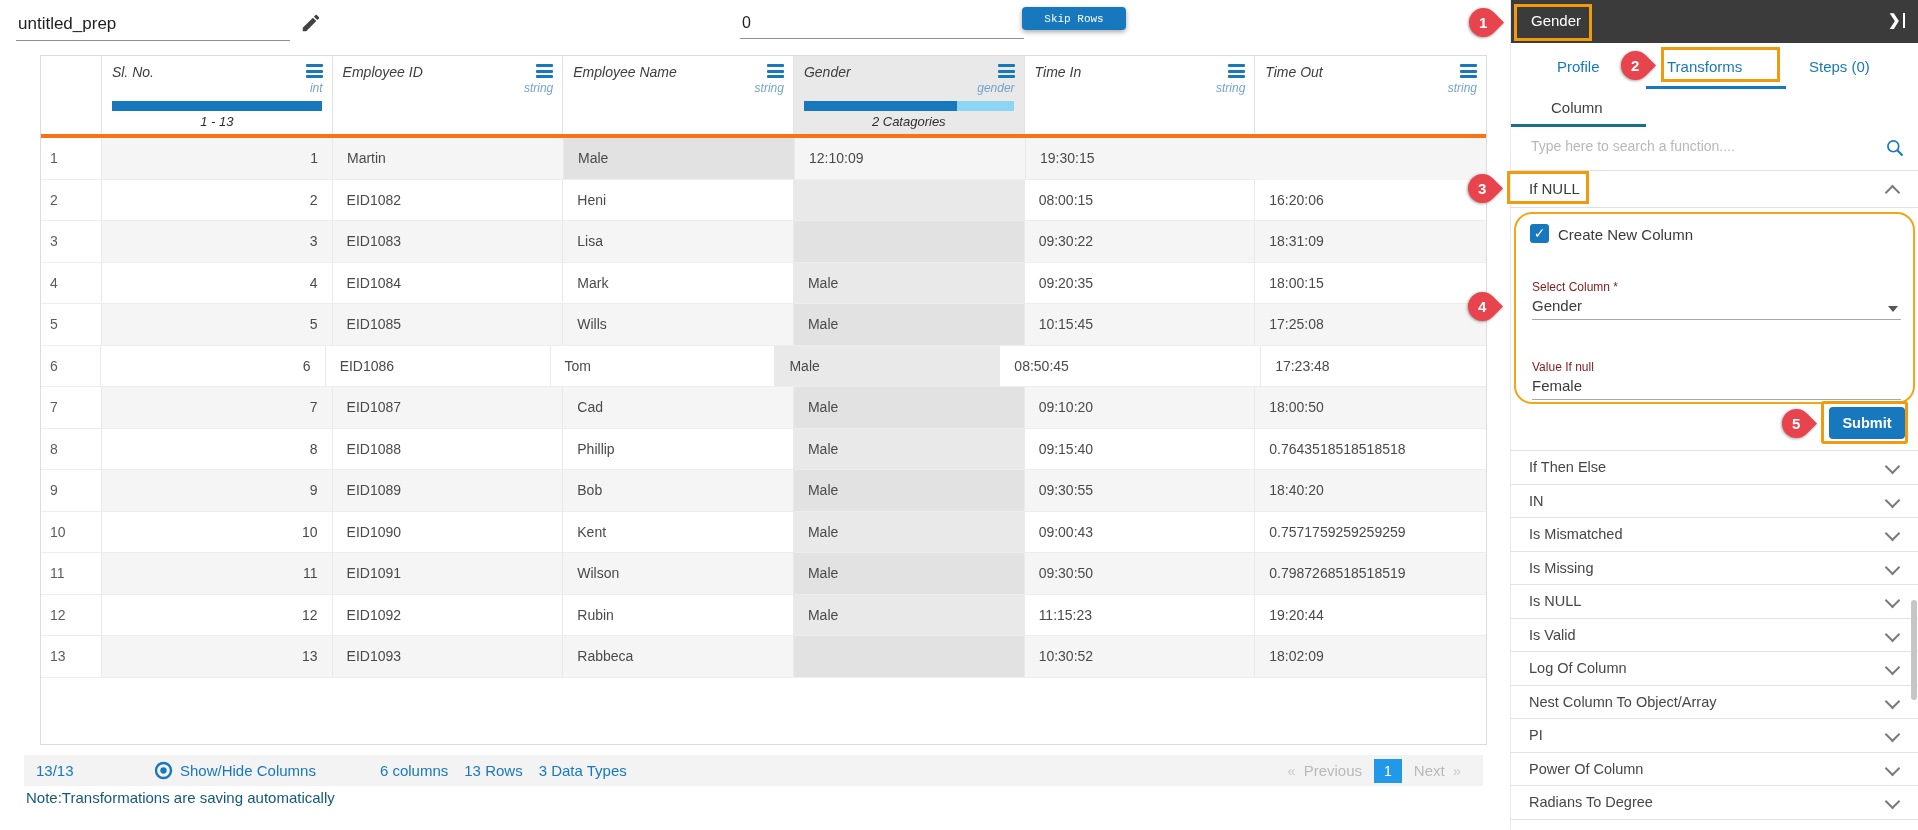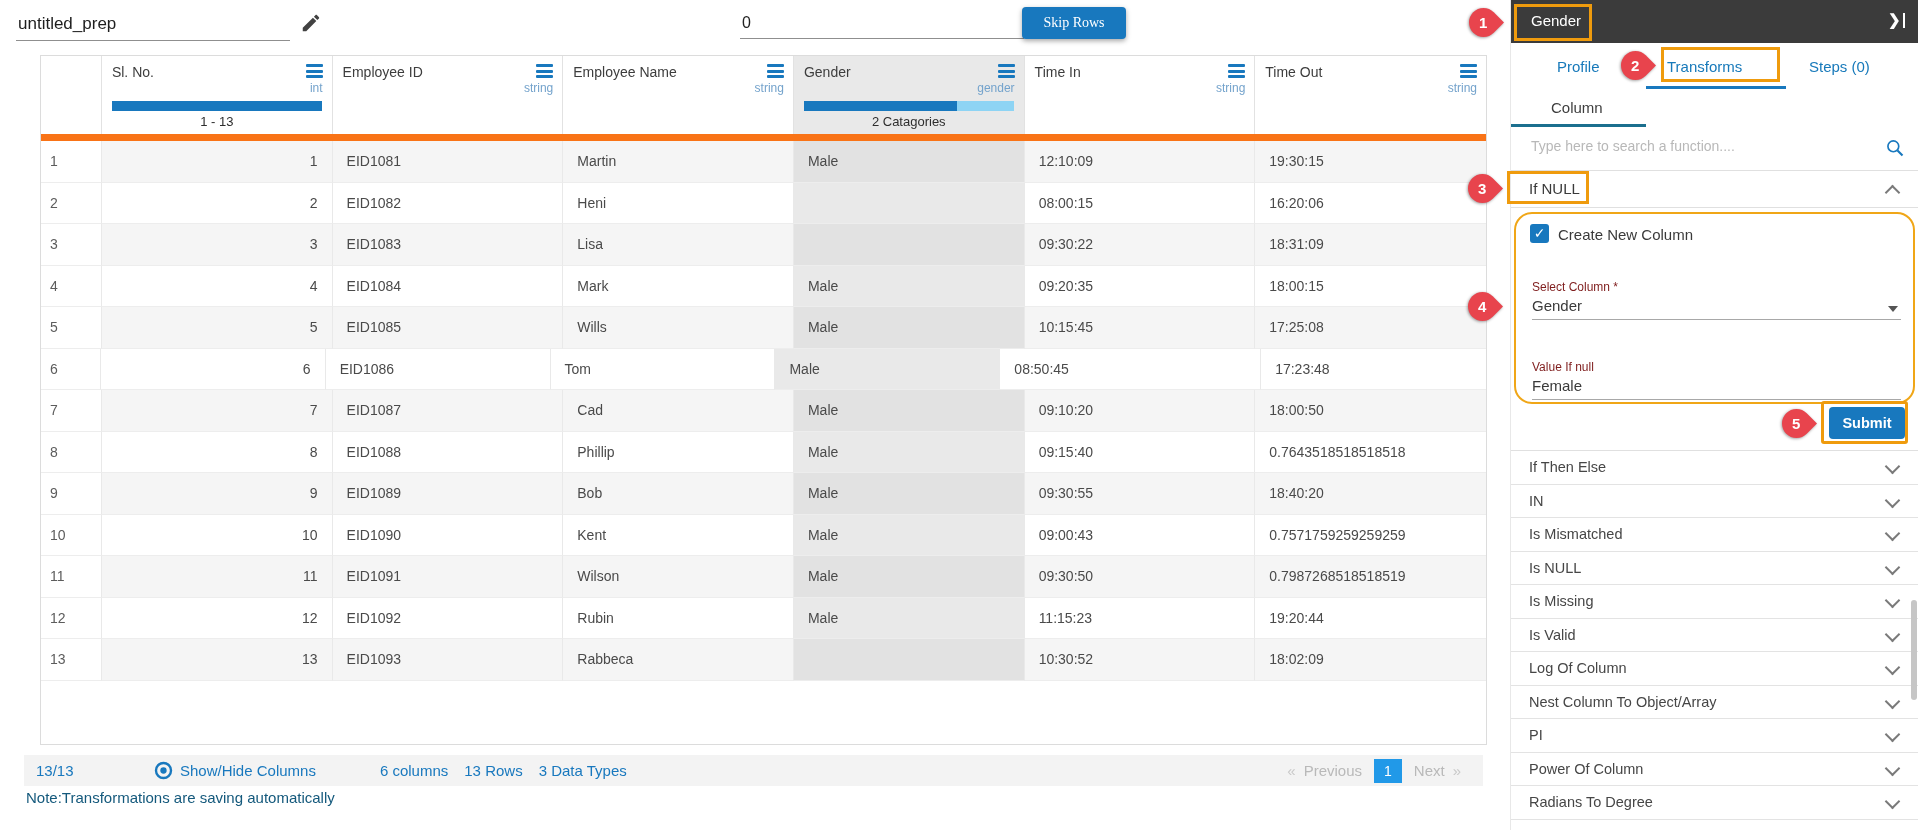--- a/index.html
+++ b/index.html
@@ -1,24 +1,24 @@
 <!DOCTYPE html>
 <html><head>
 <meta charset="utf-8">
 <style>
   html,body{margin:0;padding:0;}
   body{width:1918px;height:830px;background:#fff;font-family:"Liberation Sans",sans-serif;position:relative;overflow:hidden;}
   
   .name-input{position:absolute;left:16px;top:8px;width:270px;height:30px;border:none;border-bottom:1px solid #8f8f8f;font-size:17px;color:#1e1e1e;background:transparent;outline:none;font-family:inherit;}
   .pencil{position:absolute;left:300px;top:12px;width:22px;height:22px;cursor:pointer;}
   .skip-input{position:absolute;left:740px;top:8px;width:280px;height:28px;border:none;border-bottom:1px solid #8f8f8f;font-size:16px;color:#222;background:transparent;outline:none;font-family:inherit;}
-  .skip-btn{position:absolute;left:1022px;top:7px;width:104px;height:32px;background:#1878be;color:#fff;border:none;border-radius:4px;font-size:14px;font-family:Liberation Serif, serif;box-shadow:0 2px 5px rgba(0,0,0,.35);cursor:pointer;}
+  .skip-btn{position:absolute;left:1022px;top:7px;width:104px;height:23px;background:#1878be;color:#fff;border:none;border-radius:4px;font-size:11px;font-family:Liberation Mono, monospace;box-shadow:0 2px 5px rgba(0,0,0,.35);cursor:pointer;}
   
   .table-wrap{position:absolute;left:40px;top:55px;width:1447px;height:690px;border:1px solid #dcdcdc;background:#fff;box-sizing:border-box;}
-  .thead{display:flex;height:78px;border-bottom:7px solid #f97316;}
+  .thead{display:flex;height:78px;border-bottom:4px solid #f97316;font-style:italic;}
   .th{position:relative;box-sizing:border-box;border-right:1px solid #e2e2e2;background:#fff;cursor:pointer;}
   .th:last-child{border-right:none;}
   .th.sel{background:#e9e9e9;}
   .th-name{position:absolute;left:10px;top:8px;font-size:14px;color:#3d3d3d;}
   .hb{position:absolute;right:9px;top:8px;width:17px;}
   .hb i{display:block;height:3px;background:#1878be;margin:0 0 2.5px 0;border-radius:1px;}
   .th-type{position:absolute;right:9px;top:25px;font-size:12px;color:#74a3cc;}
   .th-bar{position:absolute;left:10px;right:10px;top:45px;height:10px;display:flex;overflow:hidden;}
   .th-bar span{display:block;height:100%;}
   .th-sub{position:absolute;left:0;right:0;top:58px;text-align:center;font-size:13px;color:#2e2e2e;}
@@ -164,21 +164,20 @@
           <i></i>
           <i></i>
         </span>
         <span class="th-type">string</span>
       </div>
     </div>
   <div class="tbody">
       <div class="tr">
         <div class="td rownum" style="width: 61px;">1</div>
         <div class="td num" style="width: 231px;">1</div>
-        <div class="td" style="width: 231px;">EID1081</div>
         <div class="td" style="width: 231px;">Martin</div>
         <div class="td gender" style="width: 231px;">Male</div>
         <div class="td" style="width: 231px;">12:10:09</div>
         <div class="td" style="width: 231px;">19:30:15</div>
       </div>
       <div class="tr">
         <div class="td rownum" style="width: 61px;">2</div>
         <div class="td num" style="width: 231px;">2</div>
         <div class="td" style="width: 231px;">EID1082</div>
         <div class="td" style="width: 231px;">Heni</div>
@@ -361,25 +360,25 @@
       </div>
       <div class="func">
         <span class="func-label">IN</span>
         <span class="chev down"></span>
       </div>
       <div class="func">
         <span class="func-label">Is Mismatched</span>
         <span class="chev down"></span>
       </div>
       <div class="func">
+        <span class="func-label">Is Missing</span>
+        <span class="chev down"></span>
+      </div>
+      <div class="func">
         <span class="func-label">Is NULL</span>
-        <span class="chev down"></span>
-      </div>
-      <div class="func">
-        <span class="func-label">Is Missing</span>
         <span class="chev down"></span>
       </div>
       <div class="func">
         <span class="func-label">Is Valid</span>
         <span class="chev down"></span>
       </div>
       <div class="func">
         <span class="func-label">Log Of Column</span>
         <span class="chev down"></span>
       </div>

